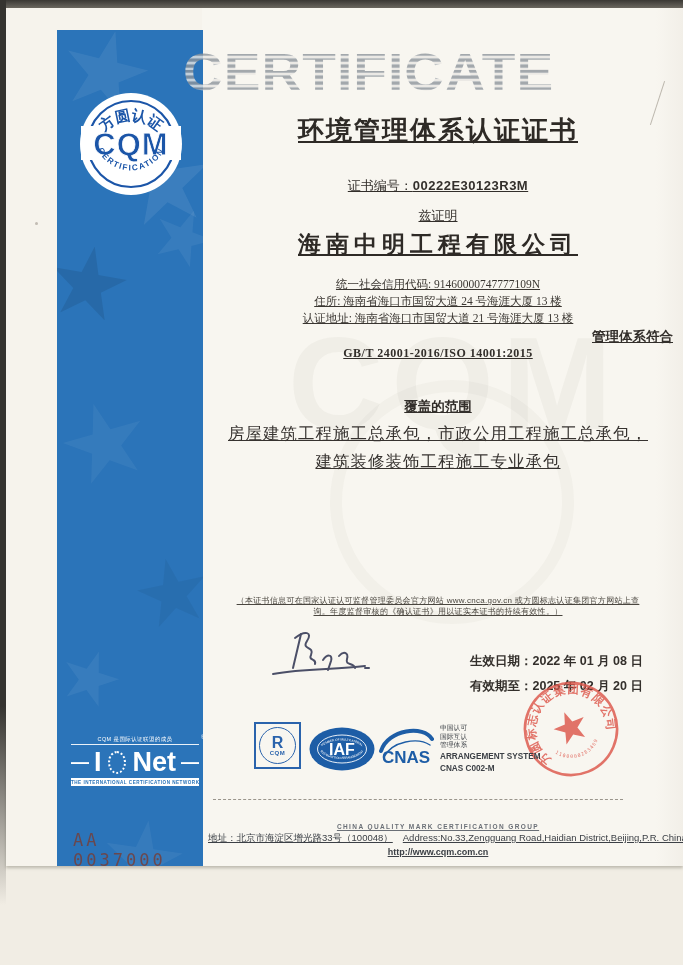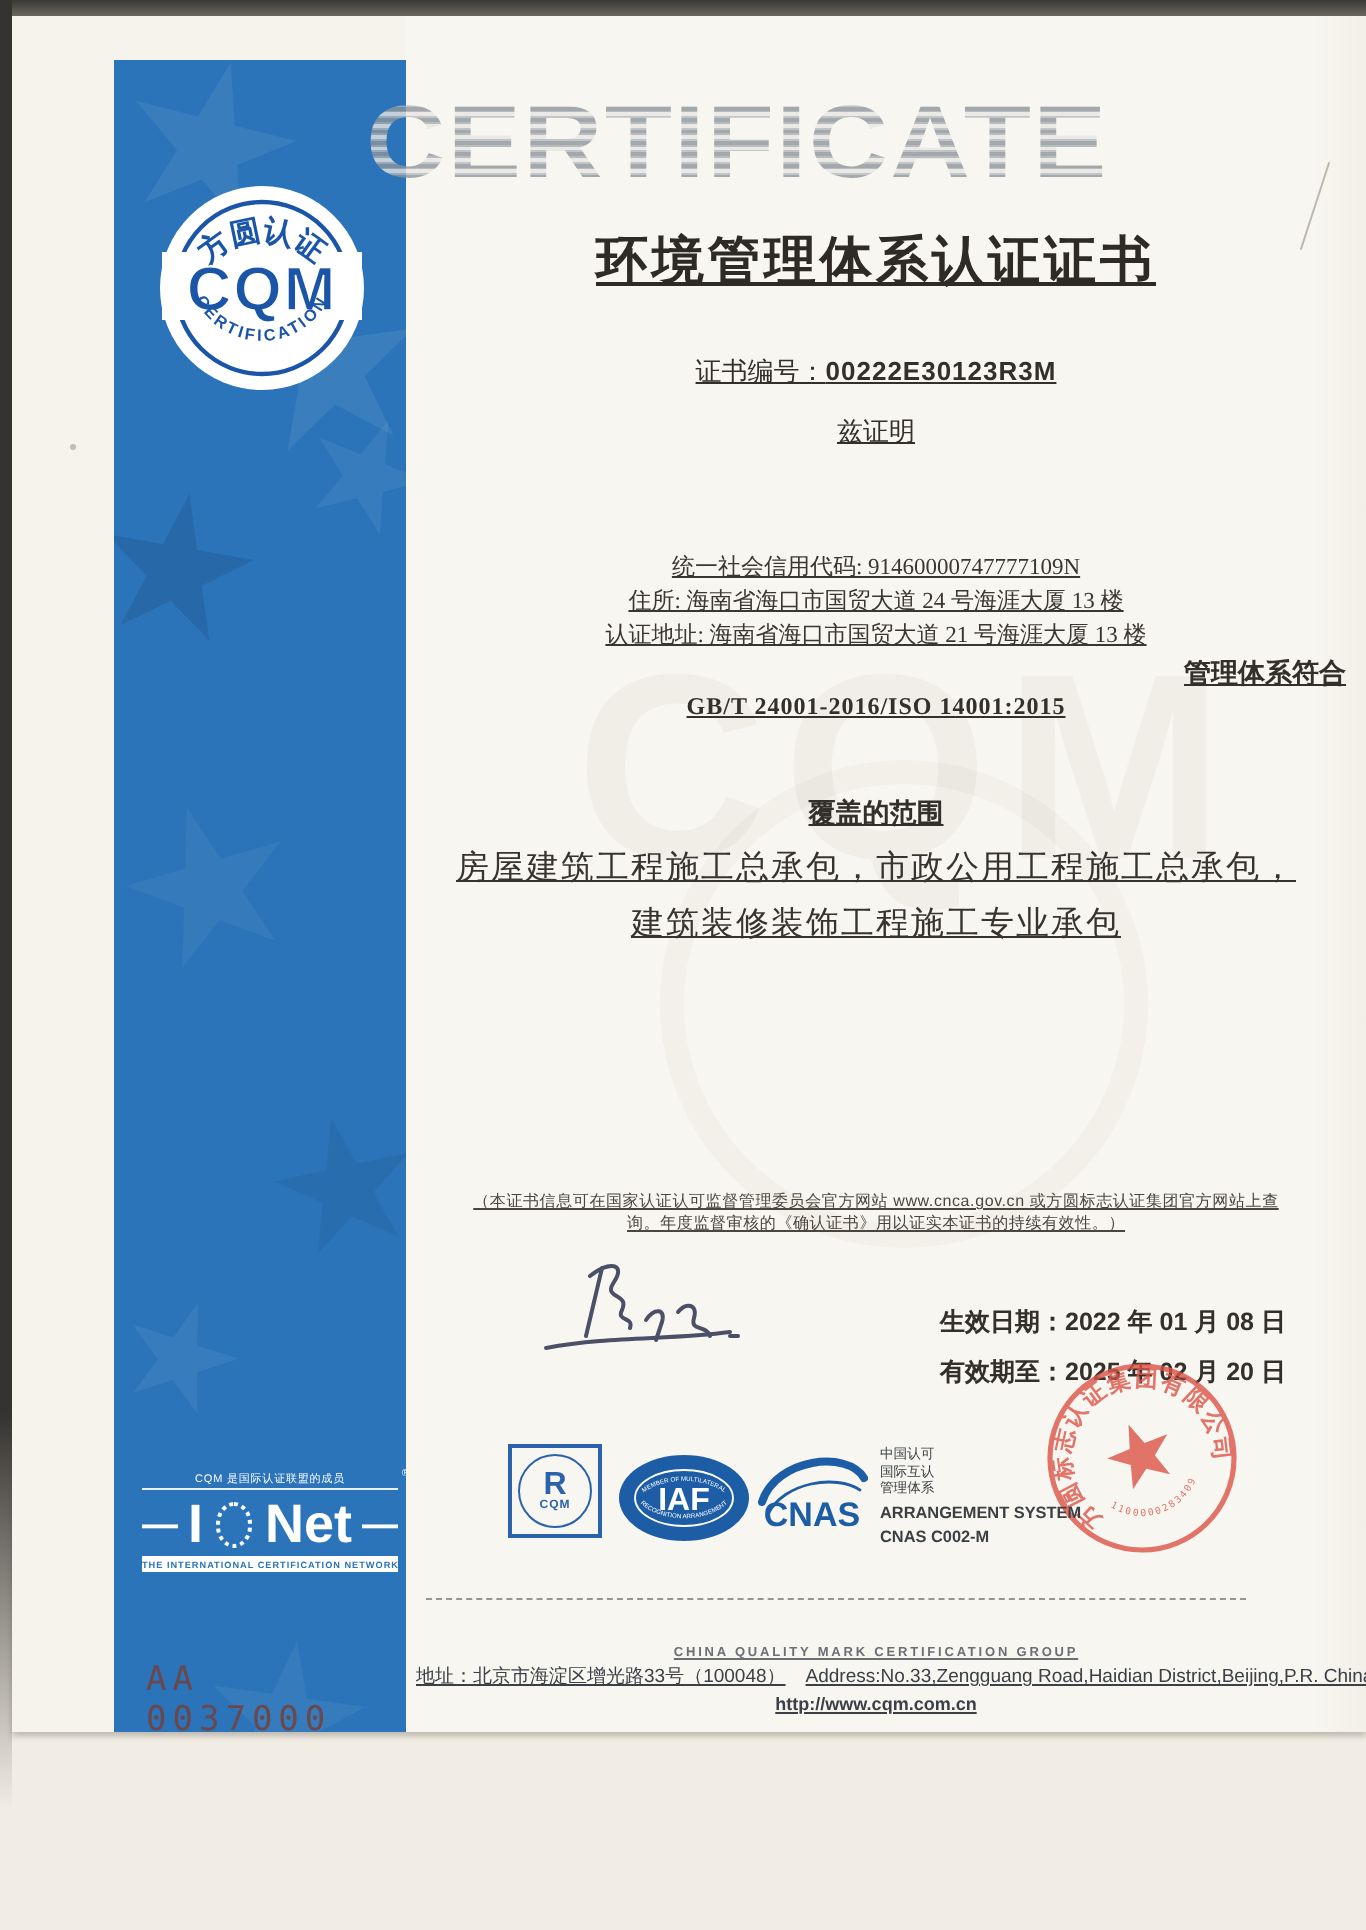--- a/index.html
+++ b/index.html
@@ -147,20 +147,21 @@
     <div class="aa-serial" style="top:800px;">AA 0037000</div>
   </div>
 
   <div class="wm-cert">CERTIFICATE</div>
   <div class="ct title">环境管理体系认证证书</div>
   <div class="ct certno">
     <span>证书编号：</span><b>00222E30123R3M</b>
   </div>
   <div class="ct intro">兹证明</div>
 
+  <div class="ct company">海南中明工程有限公司</div>
   <div class="ct info">
     <div>统一社会信用代码: 91460000747777109N</div>
     <div>住所: 海南省海口市国贸大道 24 号海涯大厦 13 楼</div>
     <div>认证地址: 海南省海口市国贸大道 21 号海涯大厦 13 楼</div>
   </div>
 
   <div class="ct conform">管理体系符合</div>
   <div class="ct std">GB/T 24001-2016/ISO 14001:2015</div>
 
   <div class="ct scope">

